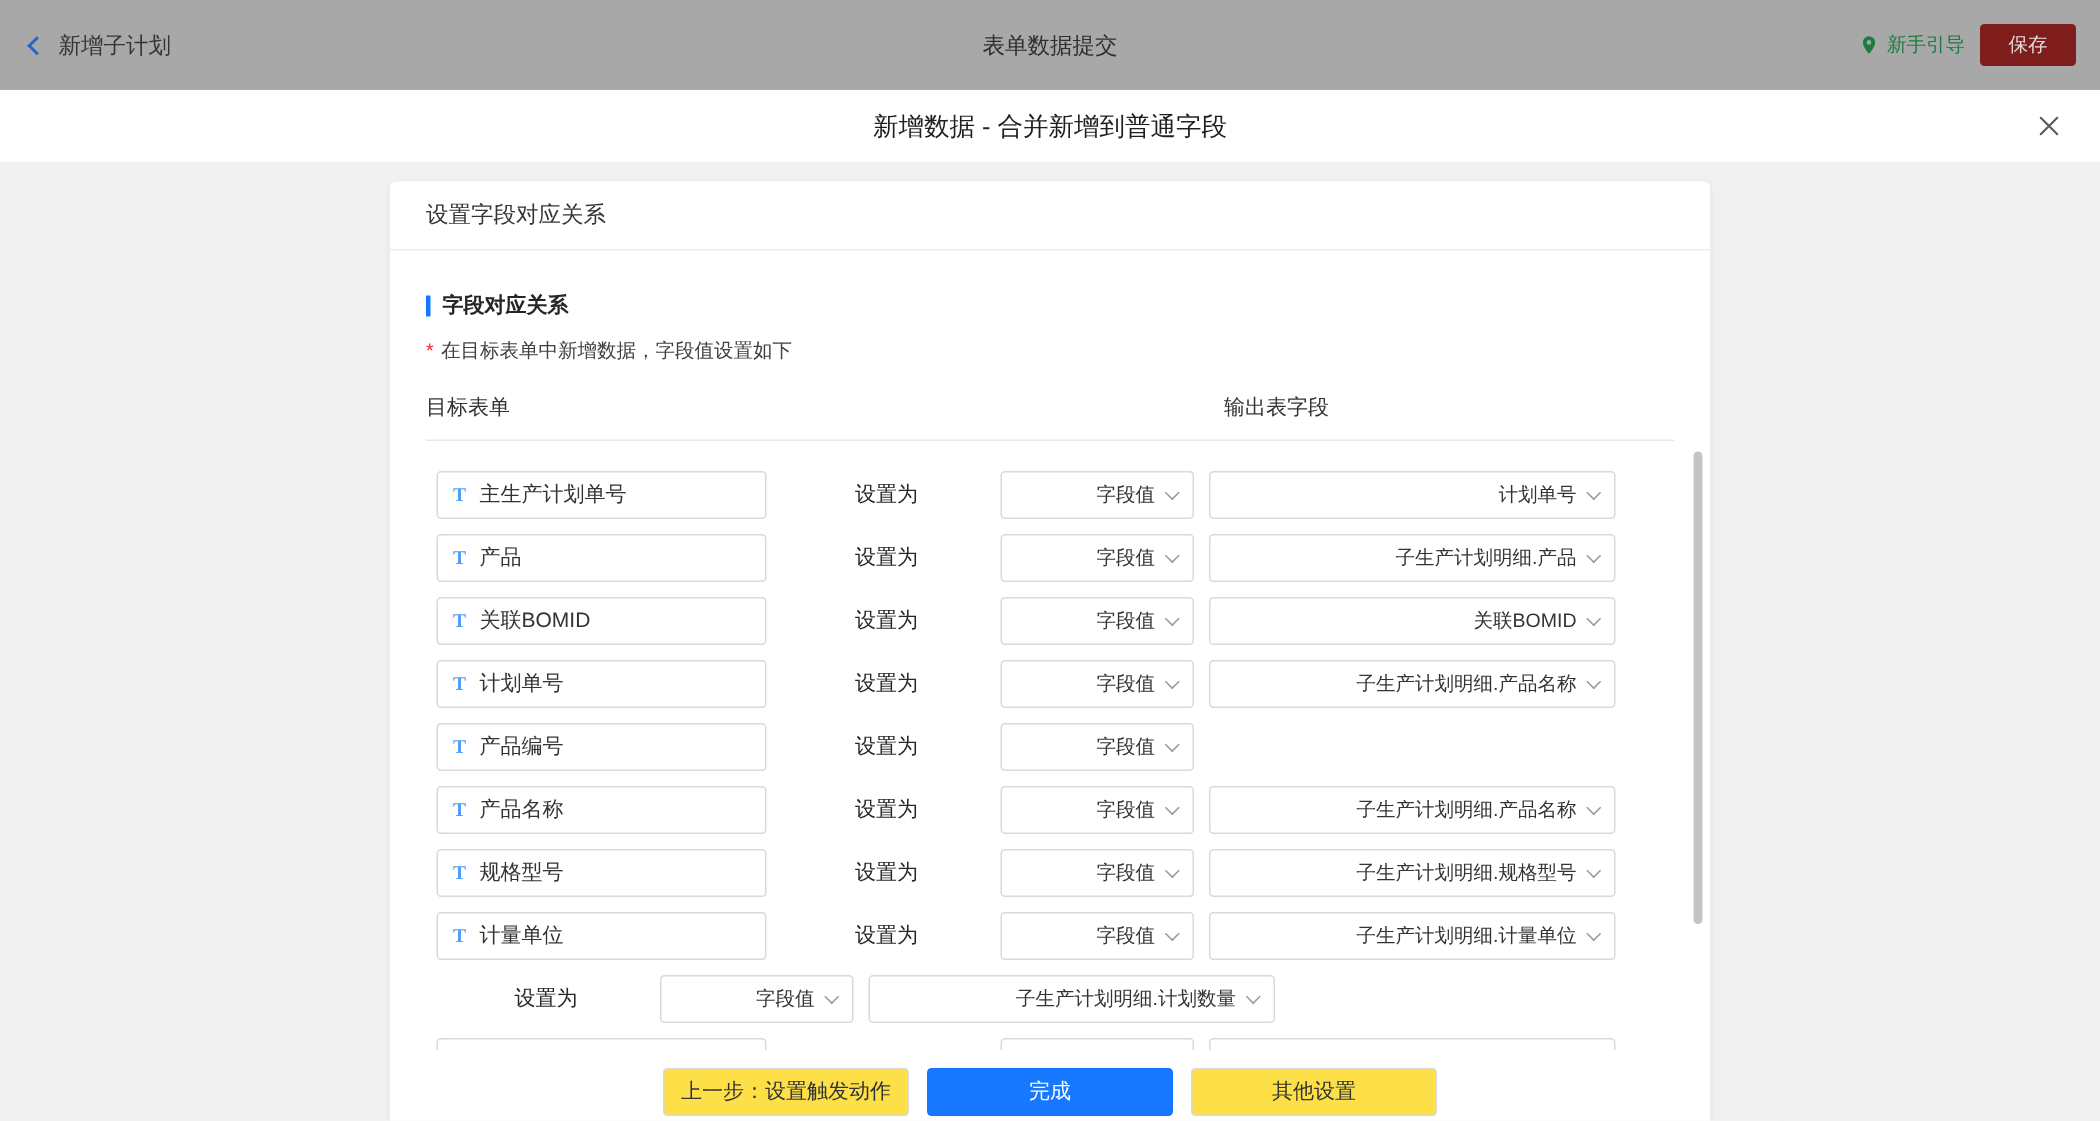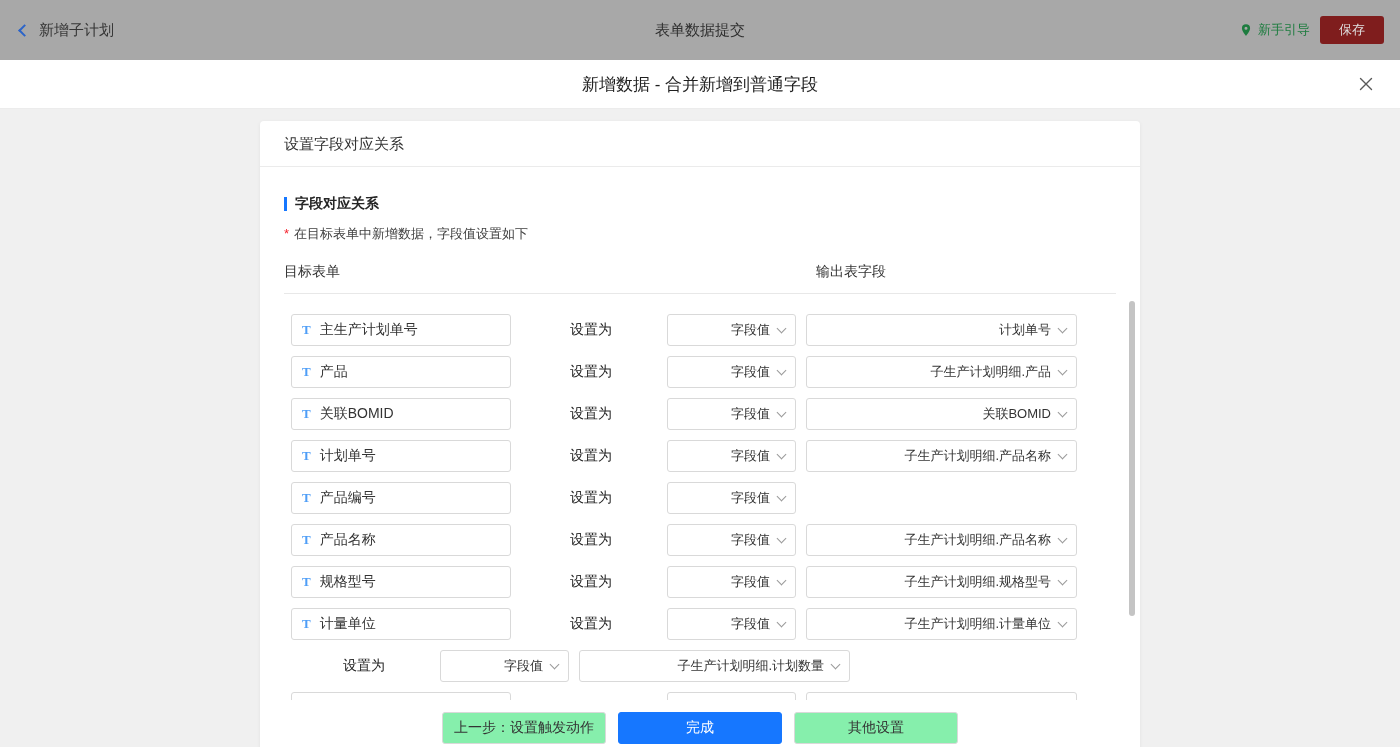--- a/index.html
+++ b/index.html
@@ -99,21 +99,21 @@
 
   .panel-footer {
     position: absolute; left: 0; right: 0; bottom: 0; height: 62px;
     background: #ffffff; display: flex; align-items: center; justify-content: center;
     gap: 12px; padding-bottom: 6px;
   }
   .f-btn {
     width: 164px; height: 32px; border-radius: 3px; font-size: 14px;
     cursor: pointer; font-family: inherit;
   }
-  .f-btn.default { background: #86efac; border: 1px solid #d9d9d9; color: #333333; }
+  .f-btn.default { background: #fde047; border: 1px solid #d9d9d9; color: #333333; }
   .f-btn.primary { background: #1677ff; border: 1px solid #1677ff; color: #ffffff; }
 </style>
 </head>
 <body>
 
 <div class="topbar">
   <div class="topbar-left">
     <span class="chev-left"></span>
     <span class="back-label">新增子计划</span>
   </div>

